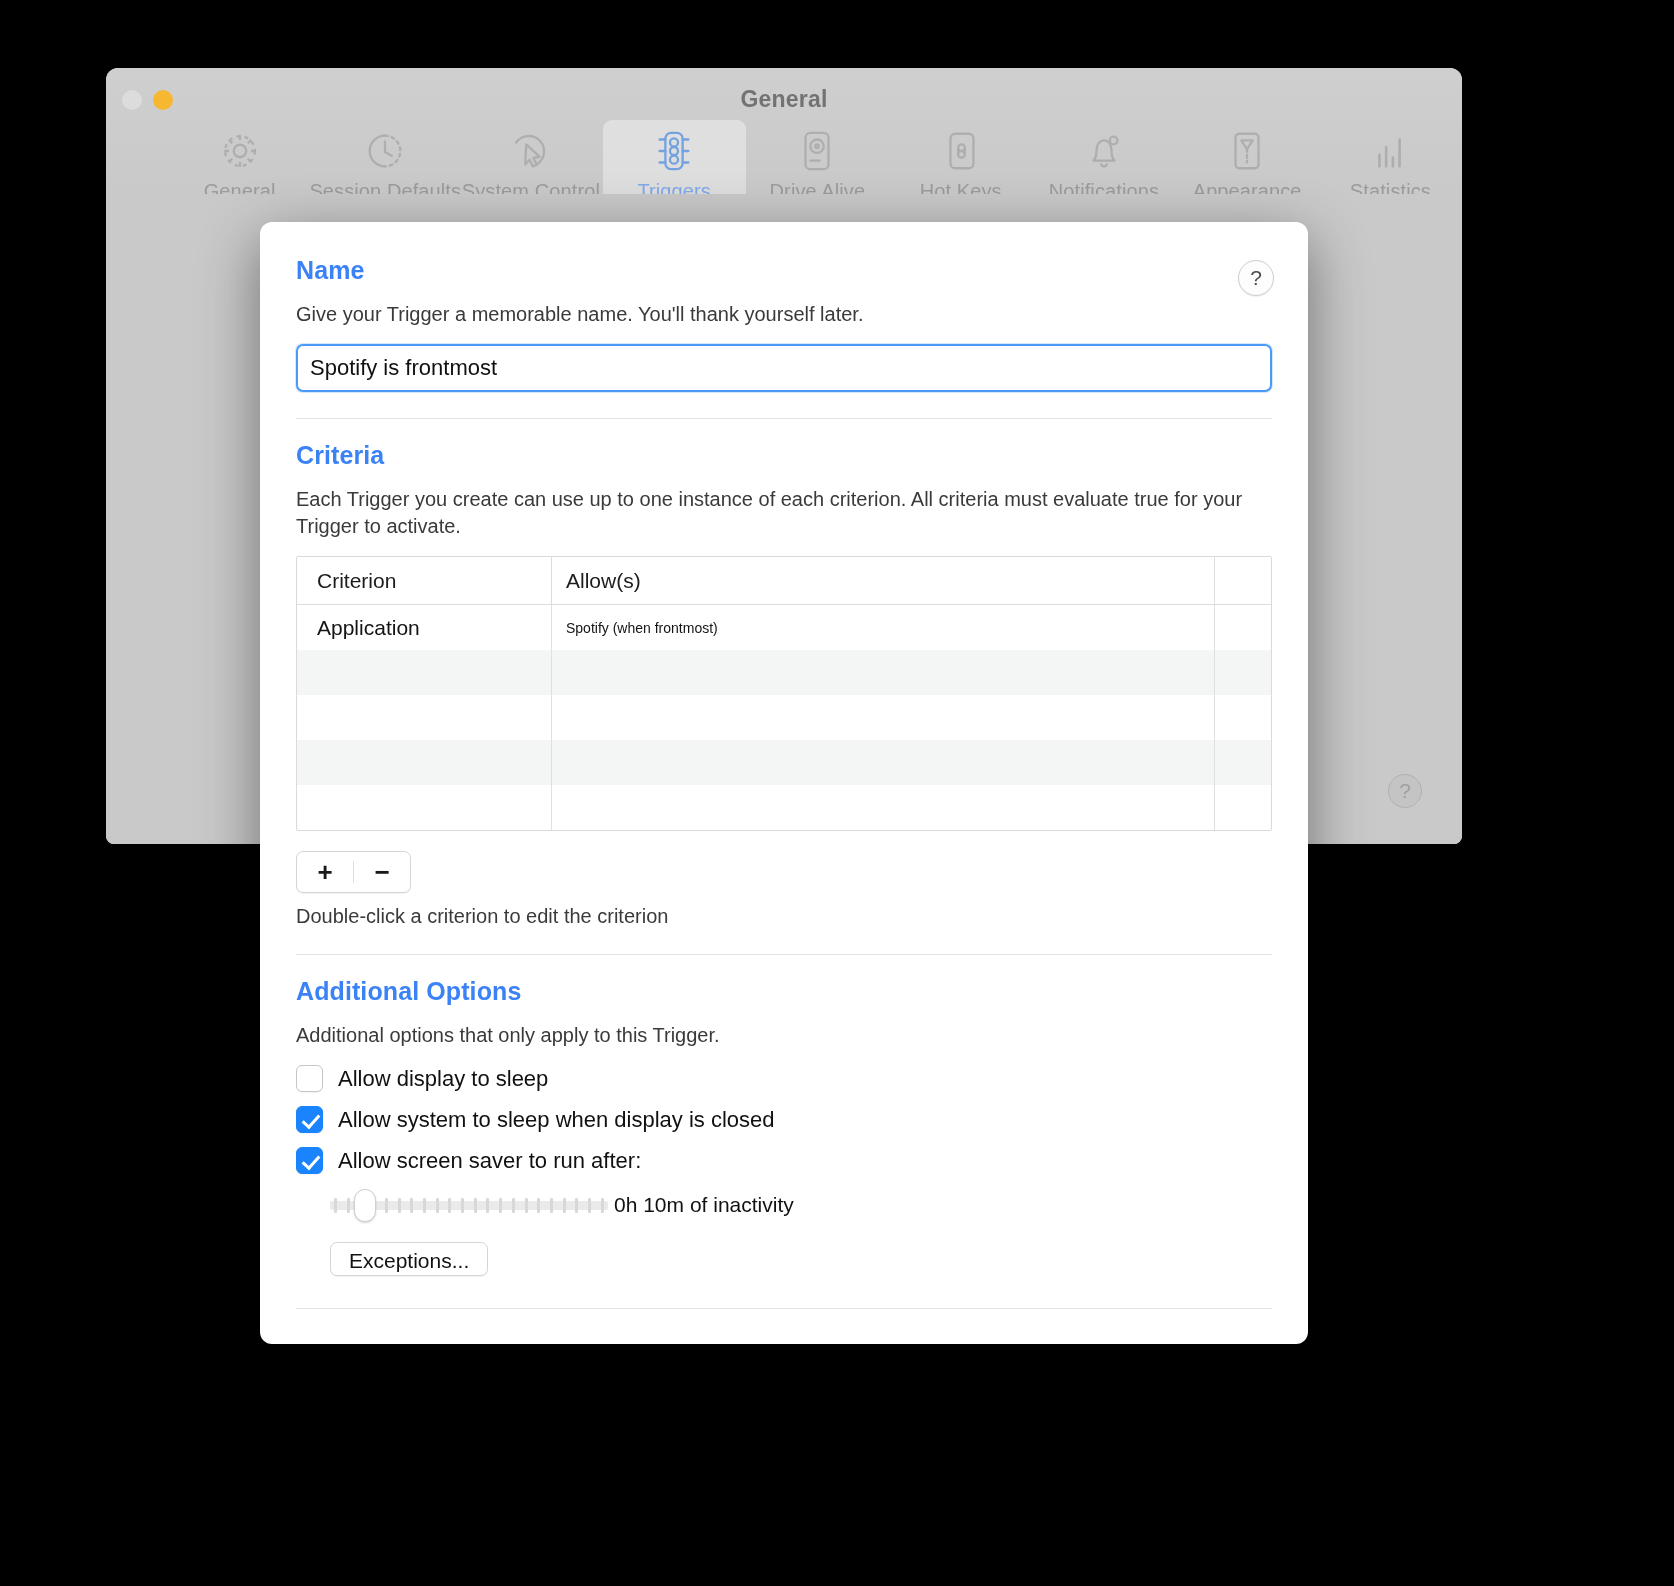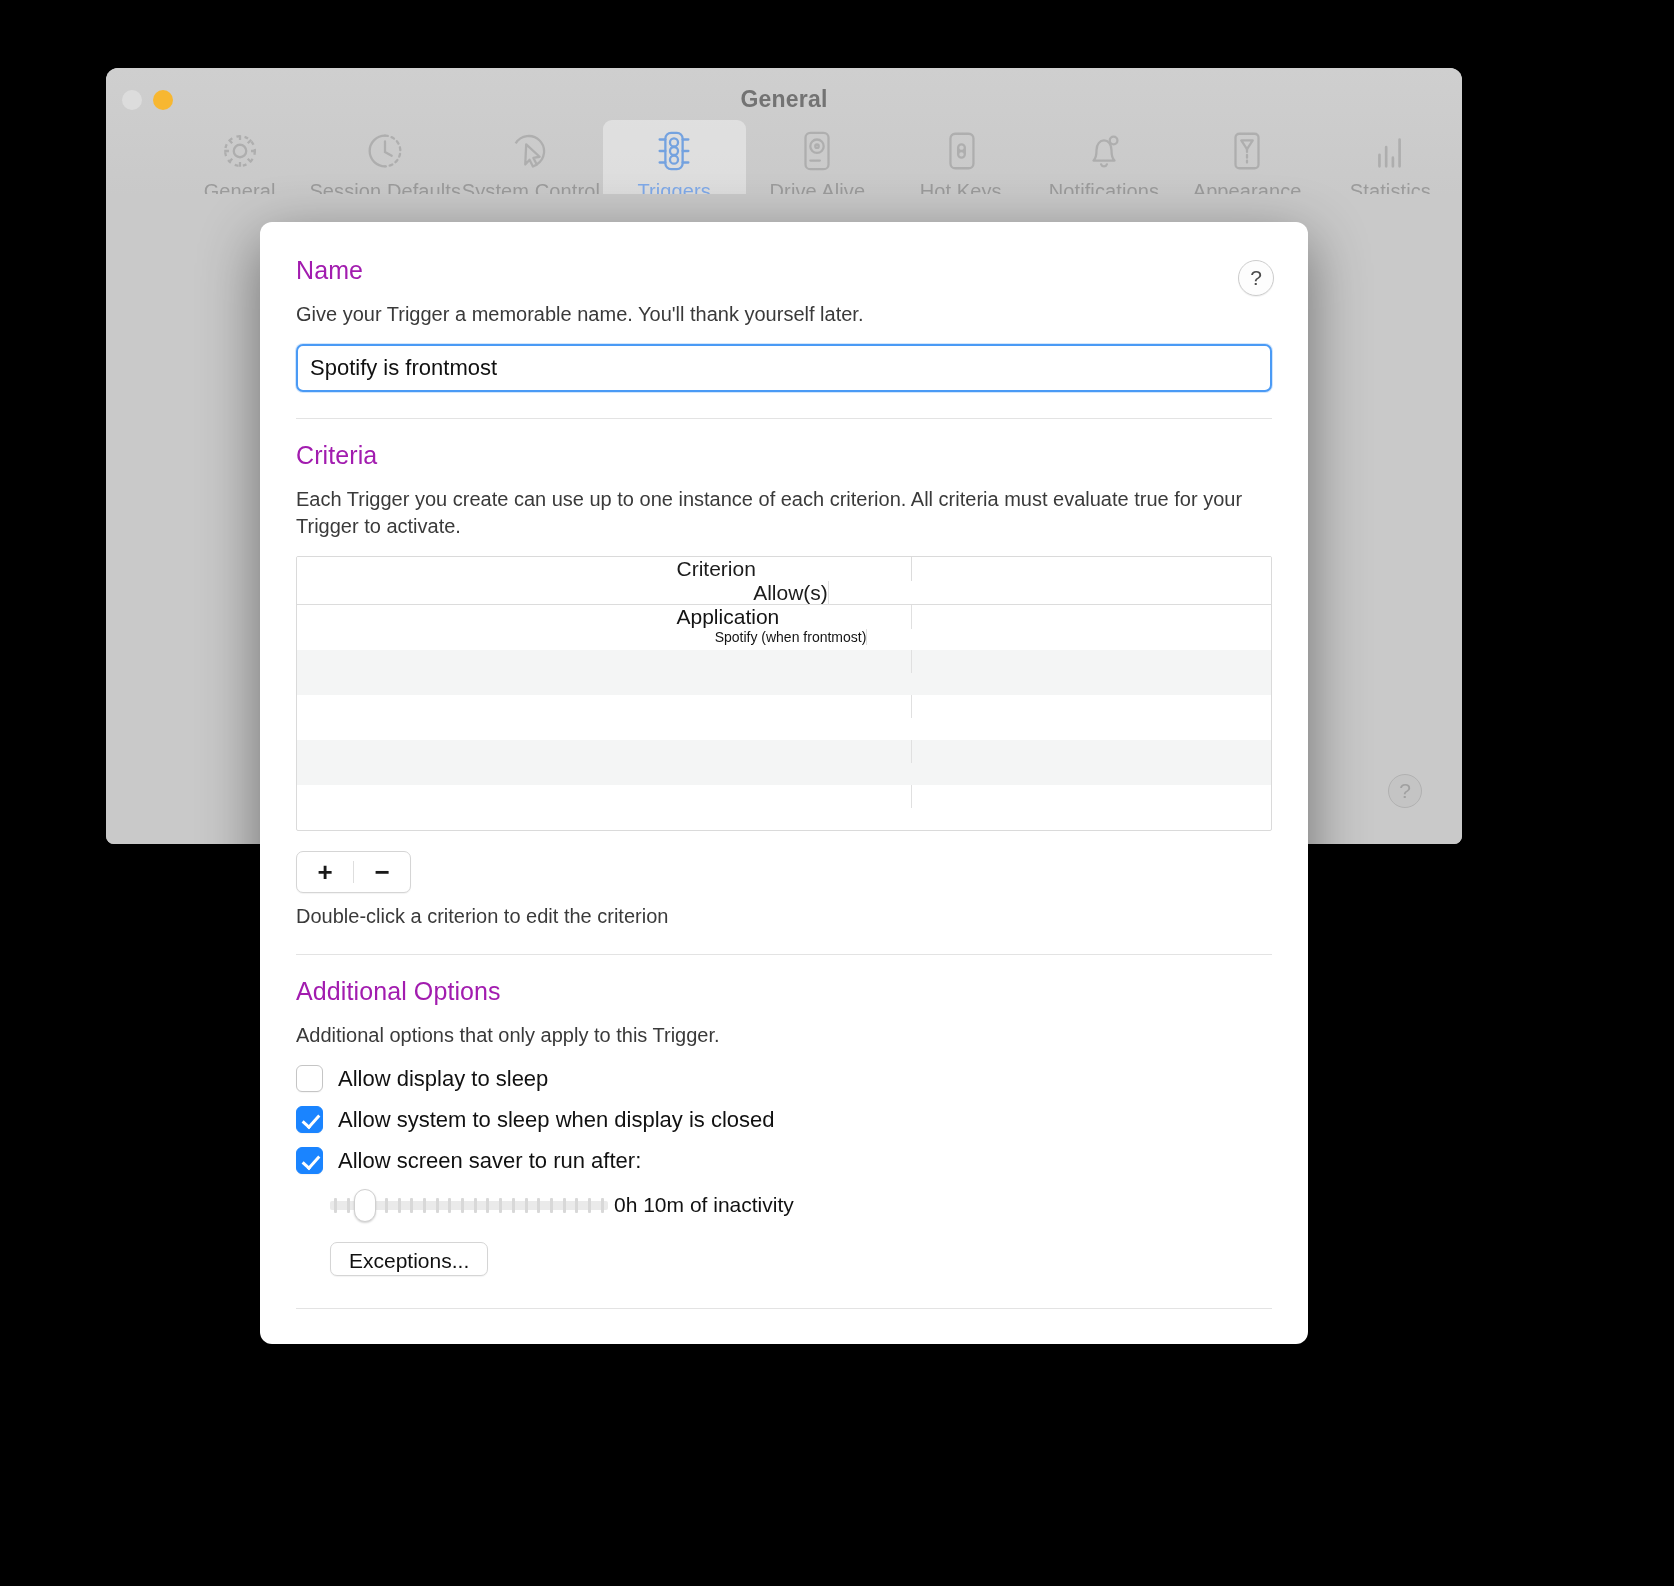--- a/index.html
+++ b/index.html
@@ -84,21 +84,21 @@
   .sheet-help {
     position:absolute; right:34px; top:38px;
     width:36px; height:36px; border-radius:50%;
     border:1px solid #cdcdcd; background:#fdfdfd;
     color:#4b4b4b; font-size:21px; line-height:34px; text-align:center;
     box-shadow:0 1px 1px rgba(0,0,0,.06);
   }
 
   h2.section-title {
     margin: 0 0 16px 0;
-    font-size: 25px; font-weight: normal; color:#a21caf;
+    font-size: 25px; font-weight: bold; color:#3b82f6;
     letter-spacing:.1px;
   }
   p.section-desc {
     margin: 0 0 16px 0;
     font-size: 20px; color:#3a3a3a; line-height:1.35;
   }
 
   .name-field {
     width:100%; height:48px;
     border:2px solid #4a9af5; border-radius:7px;
@@ -113,21 +113,21 @@
 
   
   .crit-table {
     width:100%;
     border:1px solid #dadada;
     border-radius:2px;
     overflow:hidden;
     background:#fff;
     margin-top:4px;
   }
-  .crit-row { display:flex; height:45px; align-items:center;flex-direction:column; }
+  .crit-row { display:flex; height:45px; align-items:center; }
   .crit-head { height:48px; border-bottom:1px solid #dcdcdc; background:#fff; }
   .crit-row.alt { background:#f4f5f5; }
   .c-col1 { width:255px; padding-left:20px; font-size:21px; color:#141414; border-right:1px solid #e0e0e0; height:100%; display:flex; align-items:center; }
   .c-col2 { flex:1; padding-left:14px; font-size:14px; color:#141414; border-right:1px solid #e0e0e0; height:100%; display:flex; align-items:center; }
   .c-col3 { width:56px; height:100%; }
   .crit-head .c-col1, .crit-head .c-col2 { color:#1c1c1c; font-size:21px; }
   .crit-head .c-col1 { border-right:1px solid #dcdcdc; }
 
   .pm-group {
     margin-top:20px;

